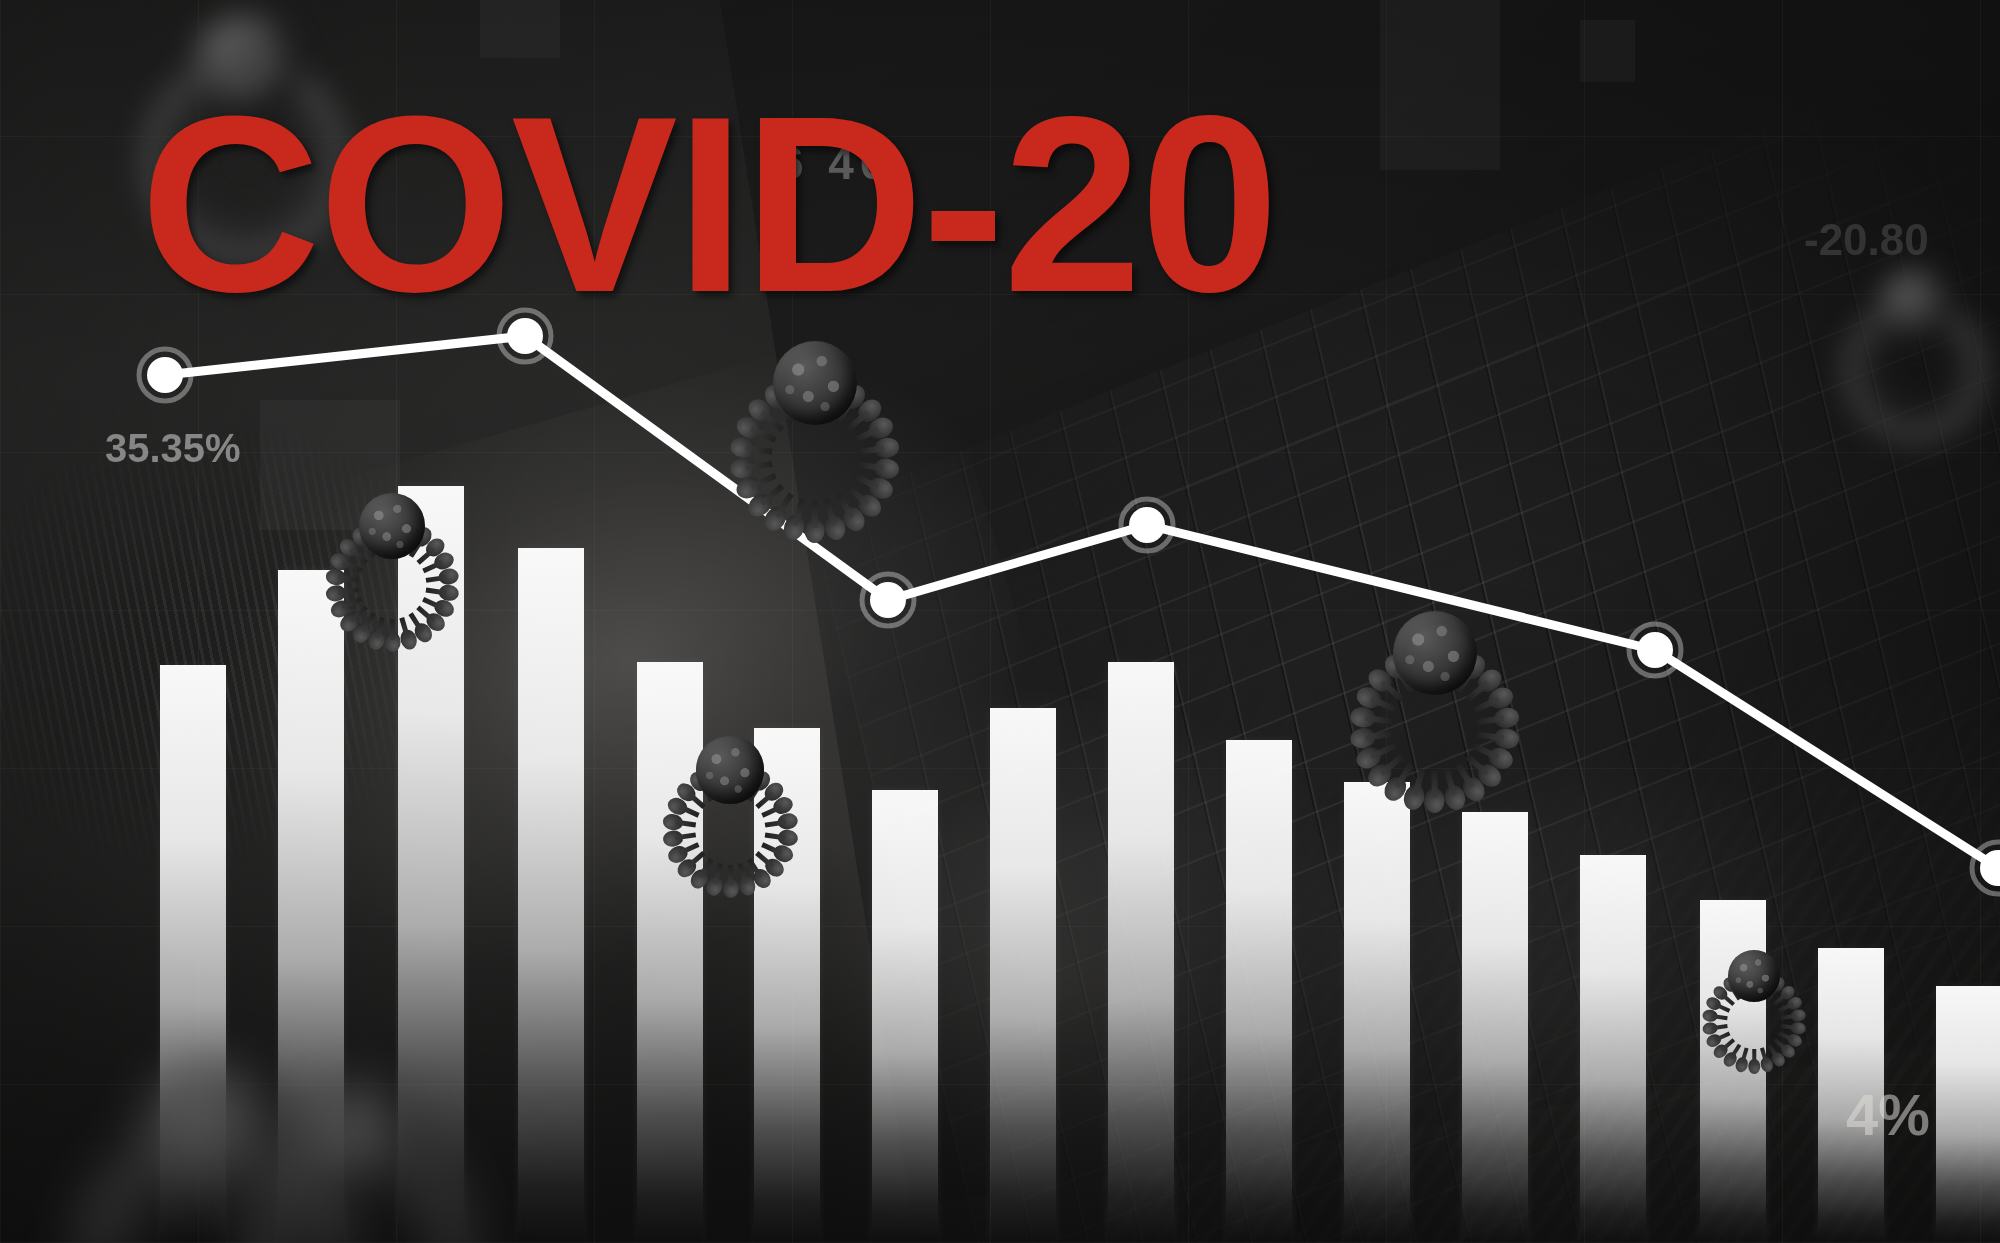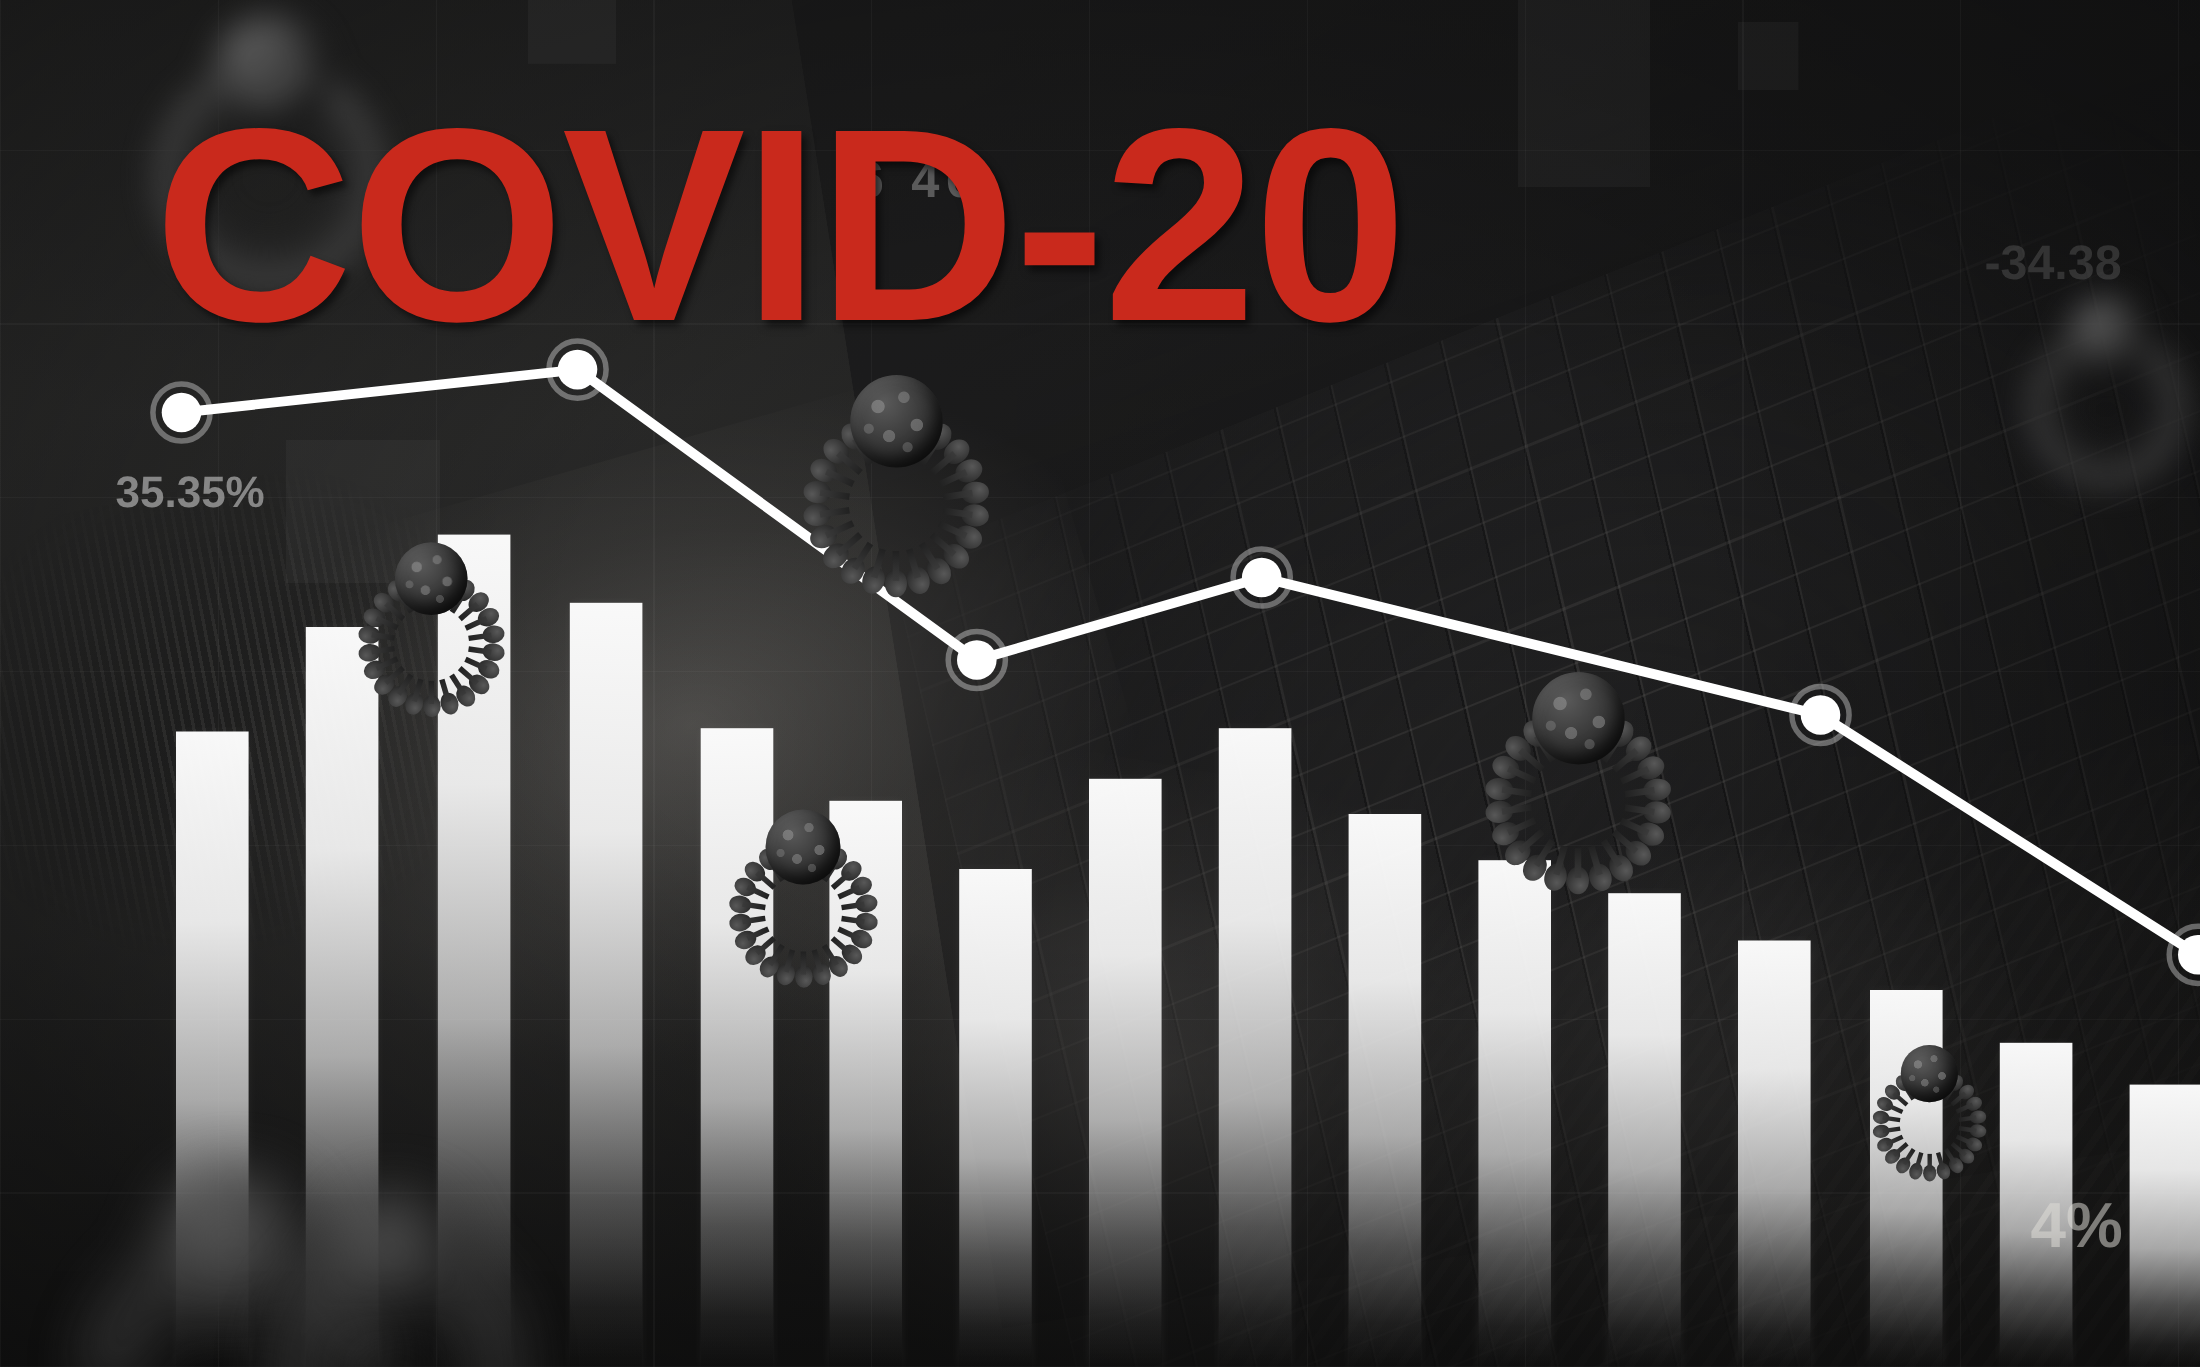--- a/index.html
+++ b/index.html
@@ -475,19 +475,19 @@
           <i style="transform: rotate(310.909deg);"></i>
           <i style="transform: rotate(327.273deg);"></i>
           <i style="transform: rotate(343.636deg);"></i>
         </div>
         <div class="core"></div>
         <div class="dots"></div>
       </div>
     </div>
 
   <div class="readout r-1246" style="left:778px; top:140px;">6 46</div>
-  <div class="readout r-2356" style="left:1804px; top:218px;">-34.38</div>
+  <div class="readout r-2356" style="left:1804px; top:218px;">-20.80</div>
   <div class="readout r-256" style="left:105px; top:428px;">35.35%</div>
   <div class="readout r-4pct" style="left:1846px; top:1086px;">4%</div>
 
   <div class="covid" style="left:140px; top:80px;  font-size:250px;">COVID-20</div>
 
 </div>
 
 </body></html>

